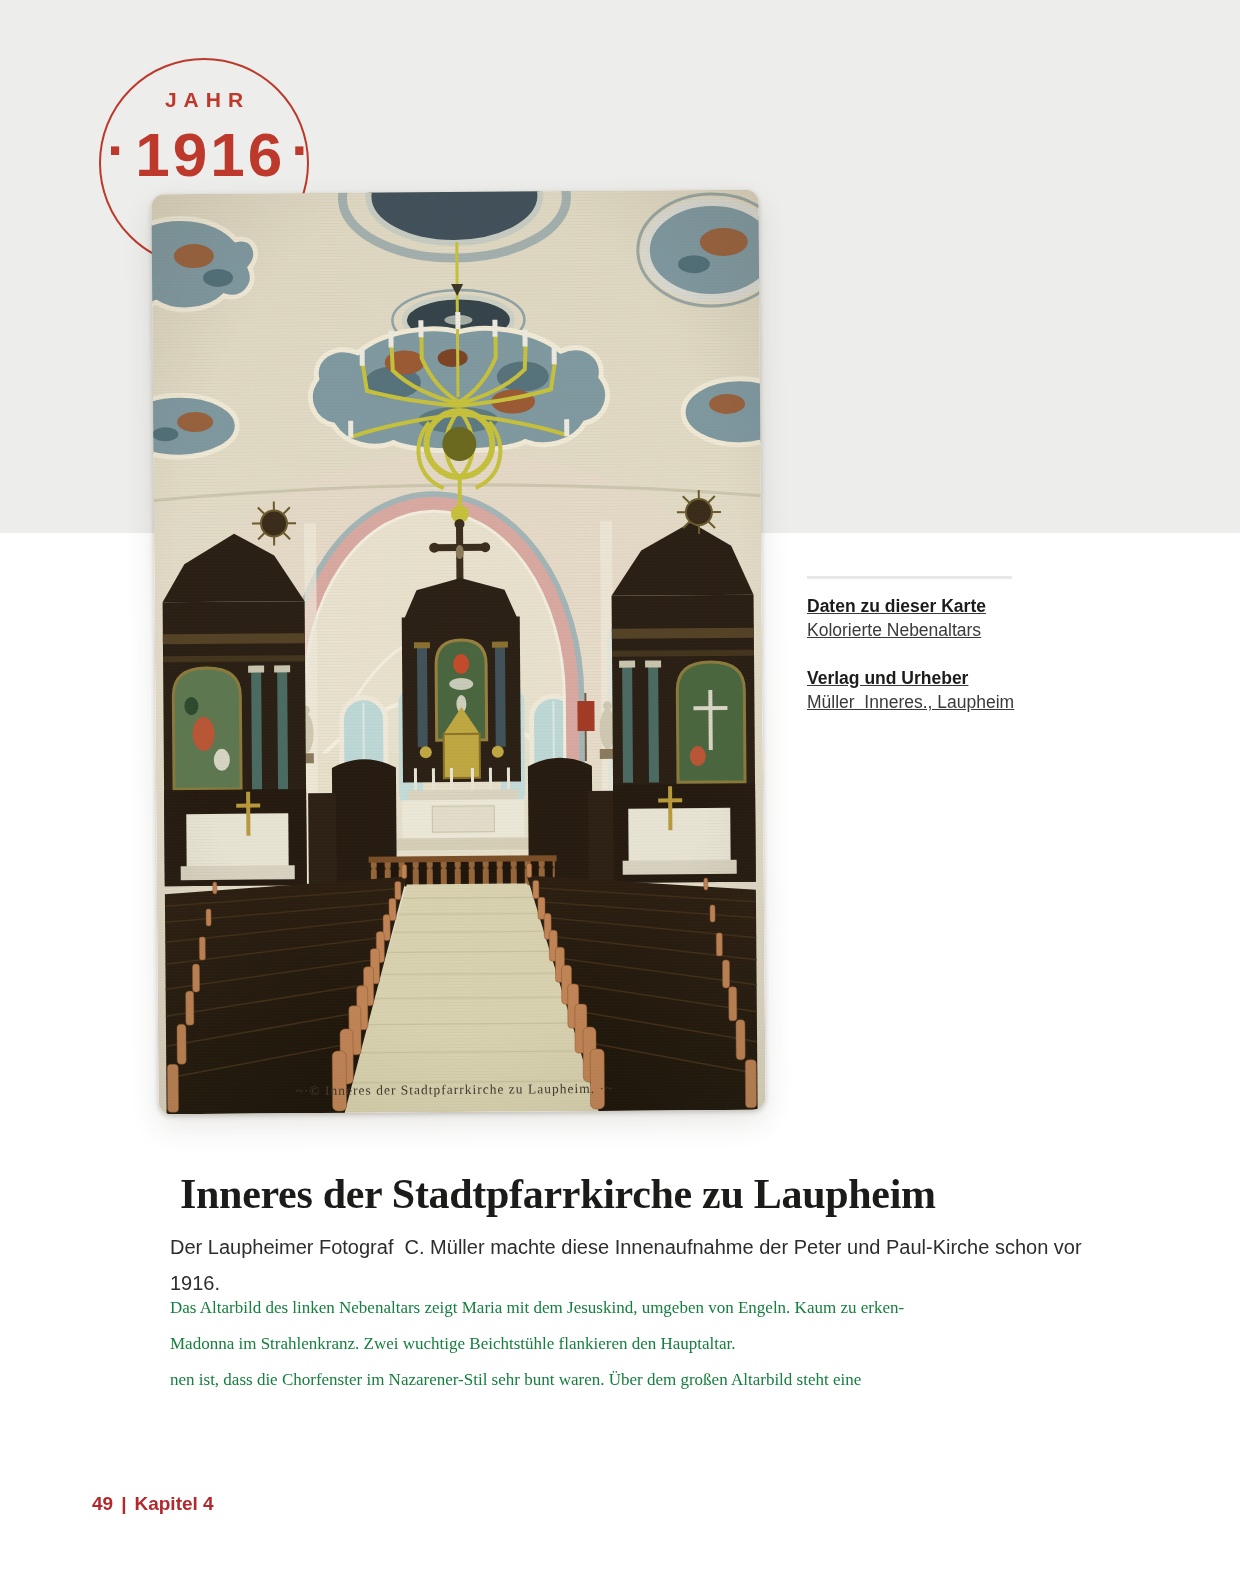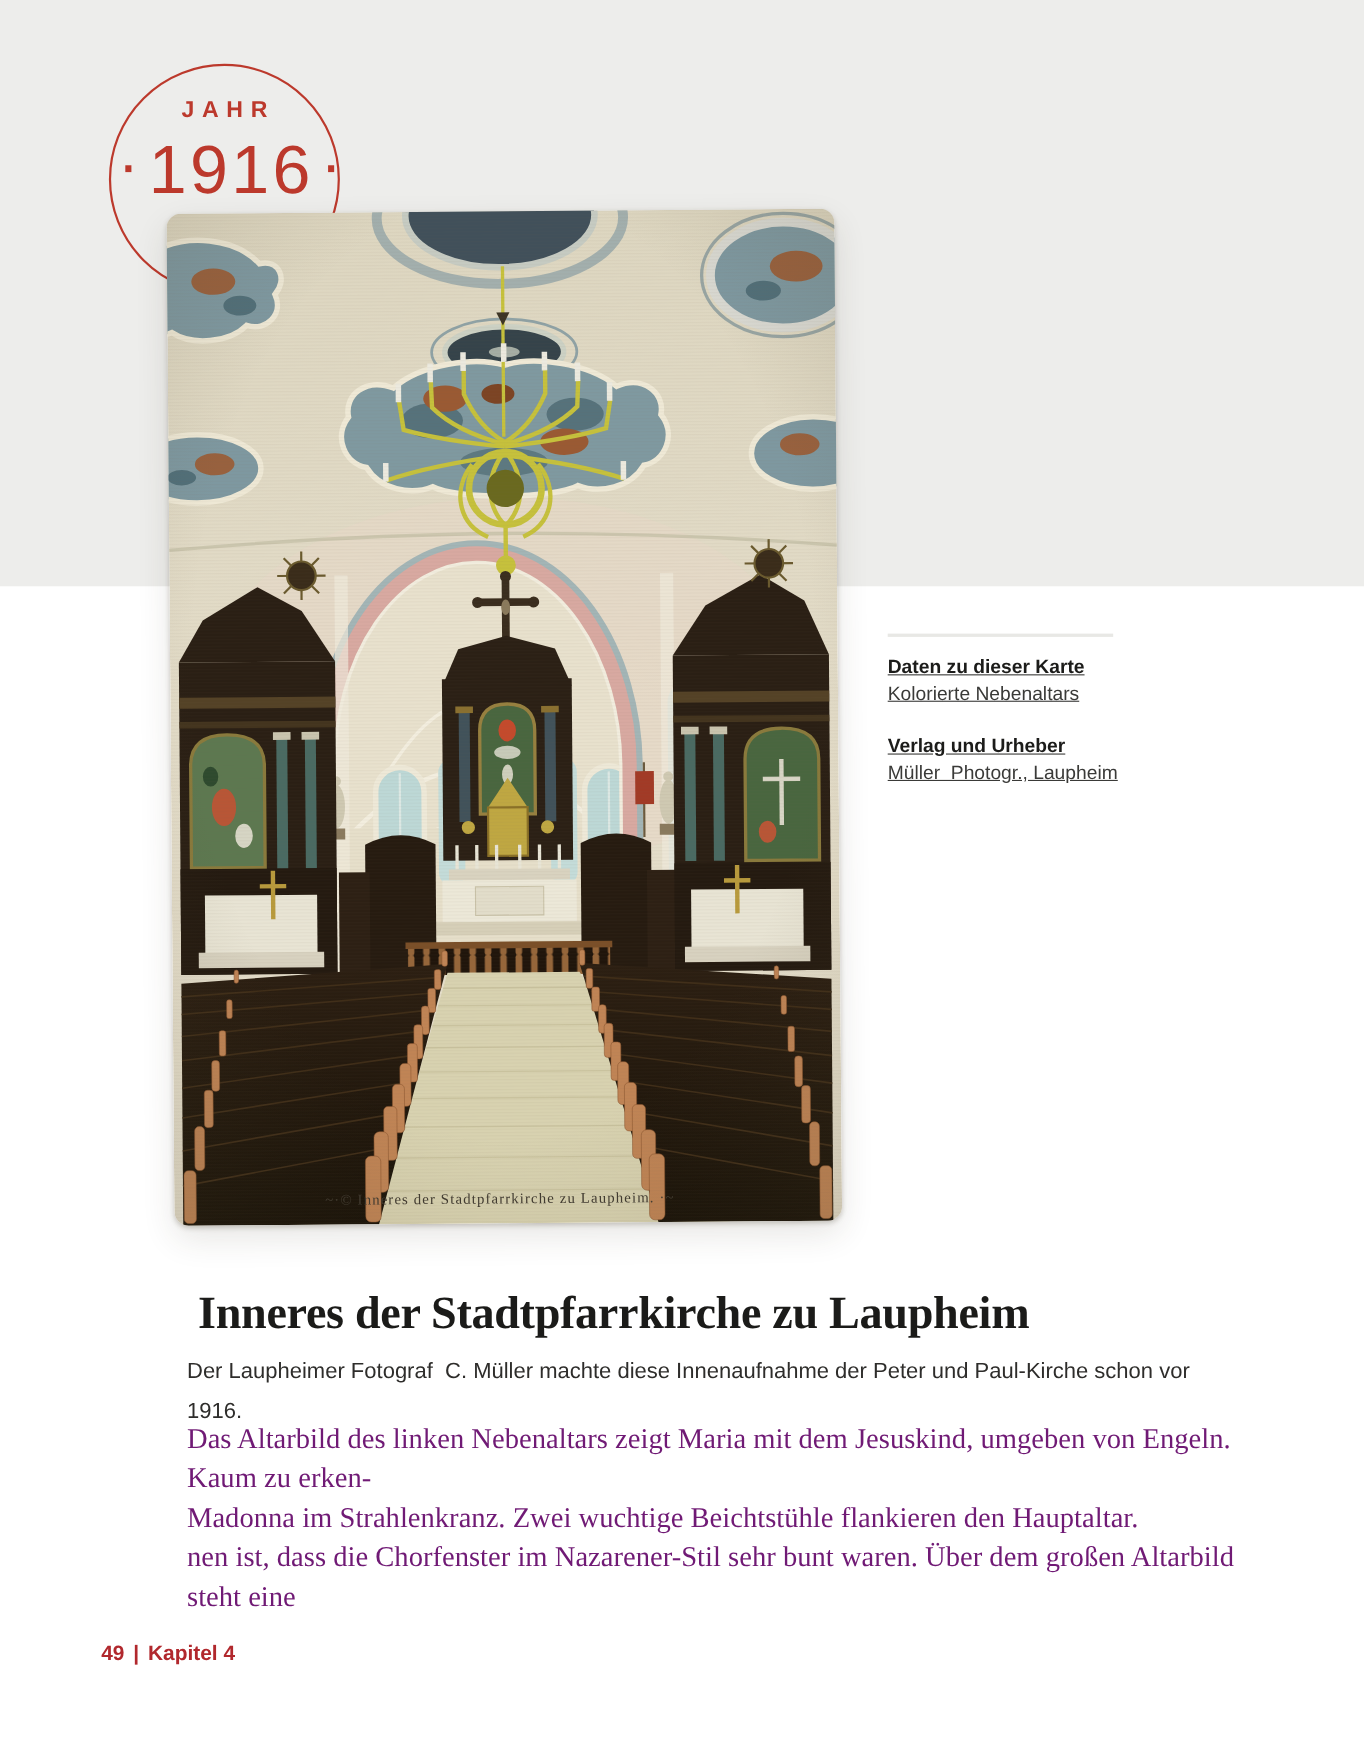--- a/index.html
+++ b/index.html
@@ -6,21 +6,21 @@
   body{width:1240px;height:1595px;position:relative;background:#ffffff;
        font-family:"Liberation Sans",sans-serif;overflow:hidden;}
   .band-top{position:absolute;left:0;top:0;width:1240px;height:533px;background:#ededeb;}
 
   
   .badge{position:absolute;left:99px;top:58px;width:210px;height:210px;border-radius:50%;
          border:2.5px solid #bc392c;box-sizing:border-box;}
   .badge-label{position:absolute;left:0;top:28px;width:100%;text-align:center;
                font-size:21px;font-weight:bold;letter-spacing:7px;text-indent:7px;color:#bc392c;}
   .badge-year{position:absolute;left:0;top:56px;width:100%;text-align:center;color:#bc392c;
-              font-size:62px;font-weight:400;letter-spacing:3px;
+              font-size:62px;font-weight:700;letter-spacing:3px;
               font-family:"Liberation Sans",sans-serif;}
   .badge-year .dot{font-size:58px;vertical-align:6px;margin:0 6px;}
 
   
   .postcard{position:absolute;left:155px;top:192px;width:607px;height:920px;border-radius:13px;
             overflow:hidden;transform:rotate(-0.45deg);
             box-shadow:0 2px 5px rgba(60,50,30,.25),0 12px 30px rgba(60,50,30,.12);}
   .postcard svg{display:block;}
 
   
@@ -28,22 +28,22 @@
         font-size:17.5px;line-height:24px;text-decoration:underline;}
   .info .rule{width:205px;height:3px;background:#e8e8e5;margin-bottom:15px;}
   .info .h{font-weight:bold;color:#1c1c1a;}
   .info .gap{height:24px;}
   .prewrap{white-space:pre-wrap;}
   .title{position:absolute;left:170px;top:1160px;width:950px;font-size:42px;font-weight:bold;
          color:#1b1b19;letter-spacing:-0.3px;
          font-family:"Liberation Serif","DejaVu Serif",serif;}
   .para1{position:absolute;left:170px;top:1229px;width:960px;font-size:20px;line-height:36px;
          font-family:Liberation Sans, sans-serif;color:#2e2d2b;}
-  .para2{position:absolute;left:170px;top:1290px;width:960px;font-size:26px;line-height:36px;
-         font-family:"Liberation Serif","DejaVu Serif",serif;color:#701a75;}
+  .para2{position:absolute;left:170px;top:1290px;width:960px;font-size:17px;line-height:36px;
+         font-family:"Liberation Serif","DejaVu Serif",serif;color:#15803d;}
 
   
   .footer{position:absolute;left:92px;top:1493px;font-size:19px;font-weight:bold;color:#b1282d;}
   .footer .sep{margin:0 8px;font-weight:bold;}
 </style>
 </head>
 <body>
 
 <div class="band-top"></div>
 
@@ -389,21 +389,21 @@
   <rect width="607" height="920" fill="url(#vig)"></rect>
 </svg>
 </div>
 
 <div class="info">
   <div class="rule"></div>
   <div class="h">Daten zu dieser Karte</div>
   <div>Kolorierte Nebenaltars</div>
   <div class="gap"></div>
   <div class="h">Verlag und Urheber</div>
-  <div class="prewrap">Müller  Photogr., Laupheim</div>
+  <div class="prewrap">Müller  Inneres., Laupheim</div>
 </div>
 
 <h1 class="title" style="margin:10px;">Inneres der Stadtpfarrkirche zu Laupheim</h1>
 <div class="para1 prewrap">Der Laupheimer Fotograf  C. Müller machte diese Innenaufnahme der Peter und Paul-Kirche schon vor 1916.</div>
 <div class="para2">
   <div class="prewrap">Das Altarbild des linken Nebenaltars zeigt Maria mit dem Jesuskind, umgeben von Engeln. Kaum zu erken-</div>
   <div class="prewrap">Madonna im Strahlenkranz. Zwei wuchtige Beichtstühle flankieren den Hauptaltar.</div>
   <div class="prewrap">nen ist, dass die Chorfenster im Nazarener-Stil sehr bunt waren. Über dem großen Altarbild steht eine</div>
 </div>
 

